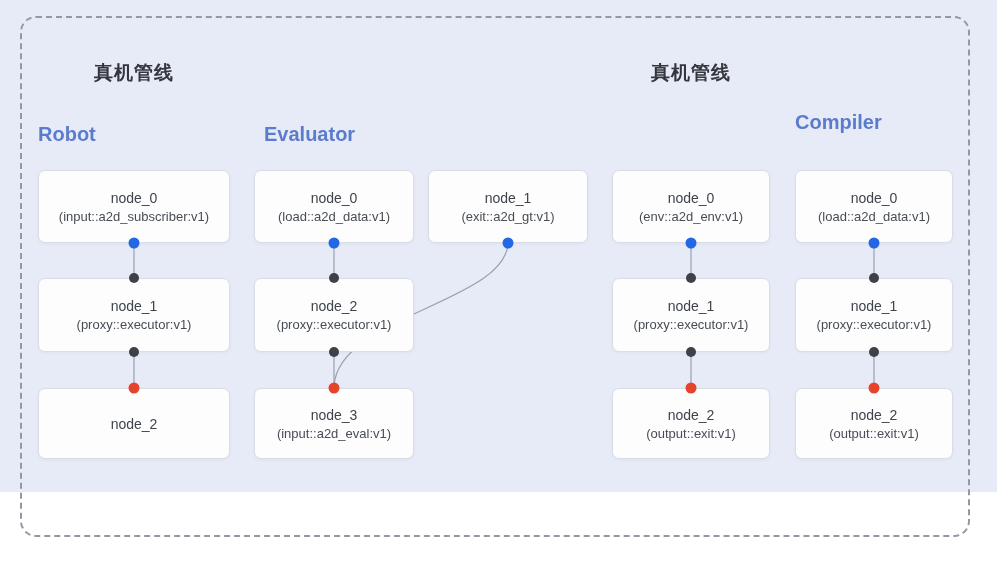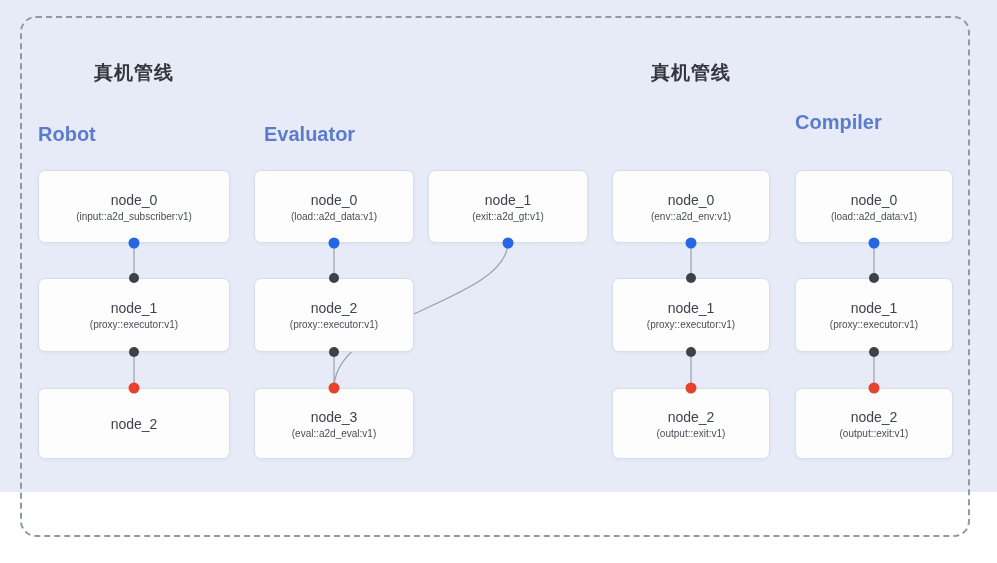--- a/index.html
+++ b/index.html
@@ -22,21 +22,21 @@
     position:absolute;z-index:2;text-align:left;
     font-size:20px;font-weight:700;color:var(--accent,#5b7ccd);
   }
   .card{
     position:absolute;z-index:2;box-sizing:border-box;
     background:var(--card-bg,#fdfdfe);border:1px solid var(--card-border,#d9dde5);
     border-radius:7px;box-shadow:0 1px 3px rgba(70,80,110,0.06);
     display:flex;flex-direction:column;align-items:center;justify-content:center;gap:3px;
   }
   .card .n1{font-size:14px;color:var(--node-text,#3f444c);}
-  .card .n2{font-size:10px;color:var(--node-sub,#484d55);}
+  .card .n2{font-size:13px;color:var(--node-sub,#484d55);}
   .dot{position:absolute;z-index:3;border-radius:50%;transform:translate(-50%,-50%);}
   .dot-blue{width:11px;height:11px;background:var(--port-blue,#2367e4);}
   .dot-black{width:10px;height:10px;background:var(--port-black,#3e4147);}
   .dot-red{width:11px;height:11px;background:var(--port-red,#e6432d);}
 </style>
 </head>
 <body>
 
 <div class="stage">
 
@@ -86,21 +86,21 @@
   <div class="card" style="left:428px;top:170px;width:160px;height:73px;">
     <div class="n1">node_1</div>
     <div class="n2">(exit::a2d_gt:v1)</div>
   </div>
   <div class="card" style="left:254px;top:278px;width:160px;height:74px;">
     <div class="n1">node_2</div>
     <div class="n2">(proxy::executor:v1)</div>
   </div>
   <div class="card" style="left:254px;top:388px;width:160px;height:71px;">
     <div class="n1">node_3</div>
-    <div class="n2">(eval::a2d_eval:v1)</div>
+    <div class="n2">(input::a2d_eval:v1)</div>
   </div>
   <div class="dot dot-blue" style="left:334px;top:243px;"></div>
   <div class="dot dot-blue" style="left:508px;top:243px;"></div>
   <div class="dot dot-black" style="left:334px;top:278px;"></div>
   <div class="dot dot-black" style="left:334px;top:352px;"></div>
   <div class="dot dot-red" style="left:334px;top:388px;"></div>
 
   <div class="zh" style="left:612px;top:60px;width:158px;">真机管线</div>
 
   <div class="card" style="left:612px;top:170px;width:158px;height:73px;">

